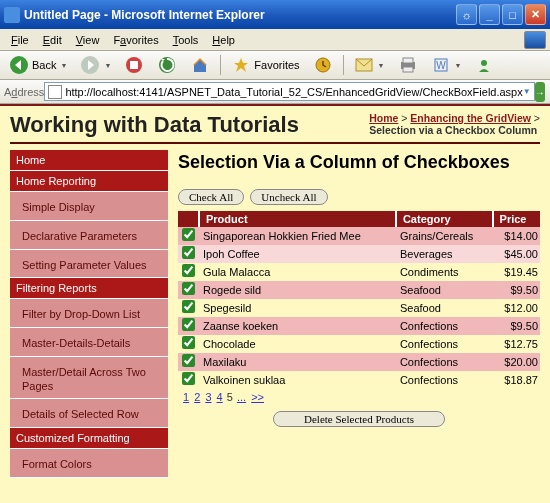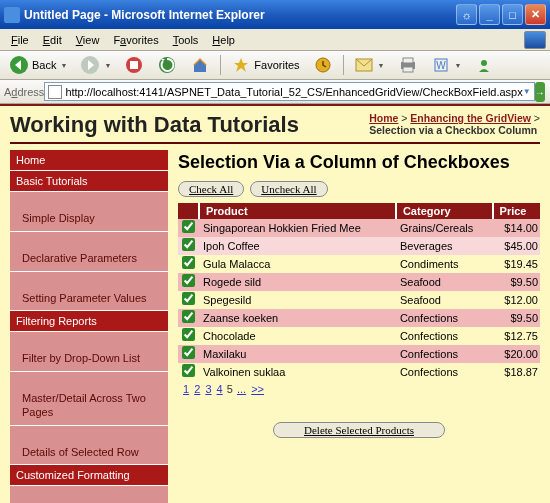--- a/index.html
+++ b/index.html
@@ -34,43 +34,43 @@
 .page-header { display: flex; justify-content: space-between; align-items: flex-start; border-bottom: 2px solid #5c0909; padding-bottom: 4px; margin-bottom: 6px; }
 .page-header h1 { font-family: "Trebuchet MS", sans-serif; font-size: 22px; color: #222; font-weight: bold; }
 .breadcrumb { font-size: 10.5px; text-align: left; color: #333; max-width: 210px; }
 .breadcrumb a { color: #8a1a1a; text-decoration: underline; font-weight: bold; }
 .breadcrumb b { font-weight: bold; }
 
 .layout { display: flex; gap: 10px; height: 330px; }
 .sidebar { width: 158px; flex-shrink: 0; }
 .sb-group { background: #aa1818; color: white; font-size: 11px; padding: 4px 6px; font-weight: normal; border-bottom: 1px solid #fff; }
 .sb-group.home { padding: 4px 6px; }
-.sb-item { background: #d89090; color: #5a0808; font-size: 11px; padding: 20px 6px 5px 12px; border-bottom: 1px solid #fff; line-height: 1.25; }
+.sb-item { background: #d89090; color: #5a0808; font-size: 11px; padding: 9px 6px 5px 12px; border-bottom: 1px solid #fff; line-height: 1.25; }
 
 .main { flex: 1; padding-top: 2px; }
-.main h2 { font-family: "Trebuchet MS", sans-serif; font-size: 18px; font-weight: bold; margin-bottom: 8px; line-height: 1.15; }
+.main h2 { font-family: "Trebuchet MS", sans-serif; font-size: 18px; font-weight: bold; margin-bottom: 16px; line-height: 1.15; }
 .btn-row { margin-bottom: 6px; display: flex; gap: 6px; }
-.aspbtn { background: #ece9d8; border: 1px solid #888; border-radius: 8px; padding: 1px 10px; font-size: 11px; font-family: Tahoma; box-shadow: inset 0 0 1px #fff; text-decoration: underline; }
+.aspbtn { background: #ece9d8; border: 1px solid #888; border-radius: 8px; padding: 1px 10px; font-size: 11px; font-family: Tahoma; box-shadow: inset 0 0 1px #fff; }
 .aspbtn.wide { padding: 1px 30px; }
 
 .grid { width: 100%; border-collapse: collapse; font-size: 11px; }
 .grid th { background: #8a1616; color: white; font-weight: bold; padding: 2px 6px; text-align: left; border-left: 2px solid white; }
 .grid th:first-child { border-left: none; width: 20px; }
 .grid td { padding: 1.5px 4px; border: 0; }
 .grid tr.alt td { background: #f8d8d8; }
 .grid tr.sel td { background: #f0b8b8; }
 .grid td.chk { text-align: center; width: 20px; }
 .grid td.price { text-align: right; padding-right: 2px; }
 .grid input[type=checkbox] { accent-color: #2a8a2a; width: 13px; height: 13px; }
 
 .pager { font-size: 11px; padding: 2px 4px; color: #333; }
 .pager a { color: #3333cc; text-decoration: underline; margin: 0 1px; }
 .pager .cur { color: #333; font-weight: normal; text-decoration: none; }
 
-.del-row { text-align: center; margin-top: 25px; }
+.del-row { text-align: center; margin-top: 6px; }
 
 .statusbar { height: 26px; background: #ece9d8; border-top: 1px solid #aca899; display: flex; align-items: center; font-size: 11px; padding: 0 20px; justify-content: space-between; }
 .statusbar .zone { display: flex; align-items: center; gap: 3px; }
 .grip { width: 14px; height: 14px; background: repeating-linear-gradient(135deg, #888 0 1px, transparent 1px 3px); }
 
 svg { display: block; }
 </style>
 </head>
 <body>
 
@@ -217,26 +217,27 @@
       <div class="breadcrumb">
         <a href="#">Home</a> &gt;
         <a href="#">Enhancing the GridView</a> &gt;<br>
         <b>Selection via a Checkbox Column</b>
       </div>
     </div>
 
     <div class="layout">
       <div class="sidebar">
         <div class="sb-group home">Home</div>
-        <div class="sb-group">Basic Tutorials</div>
+        <div class="sb-group">Home Reporting</div>
         <div class="sb-item">Simple Display</div>
         <div class="sb-item">Declarative Parameters</div>
         <div class="sb-item">Setting Parameter Values</div>
         <div class="sb-group">Filtering Reports</div>
         <div class="sb-item">Filter by Drop-Down List</div>
+        <div class="sb-item">Master-Details-Details</div>
         <div class="sb-item">Master/Detail Across Two Pages</div>
         <div class="sb-item">Details of Selected Row</div>
         <div class="sb-group">Customized Formatting</div>
         <div class="sb-item">Format Colors</div>
       </div>
 
       <div class="main">
         <h2>Selection Via a Column of Checkboxes</h2>
         <div class="btn-row">
           <button class="aspbtn">Check All</button>

